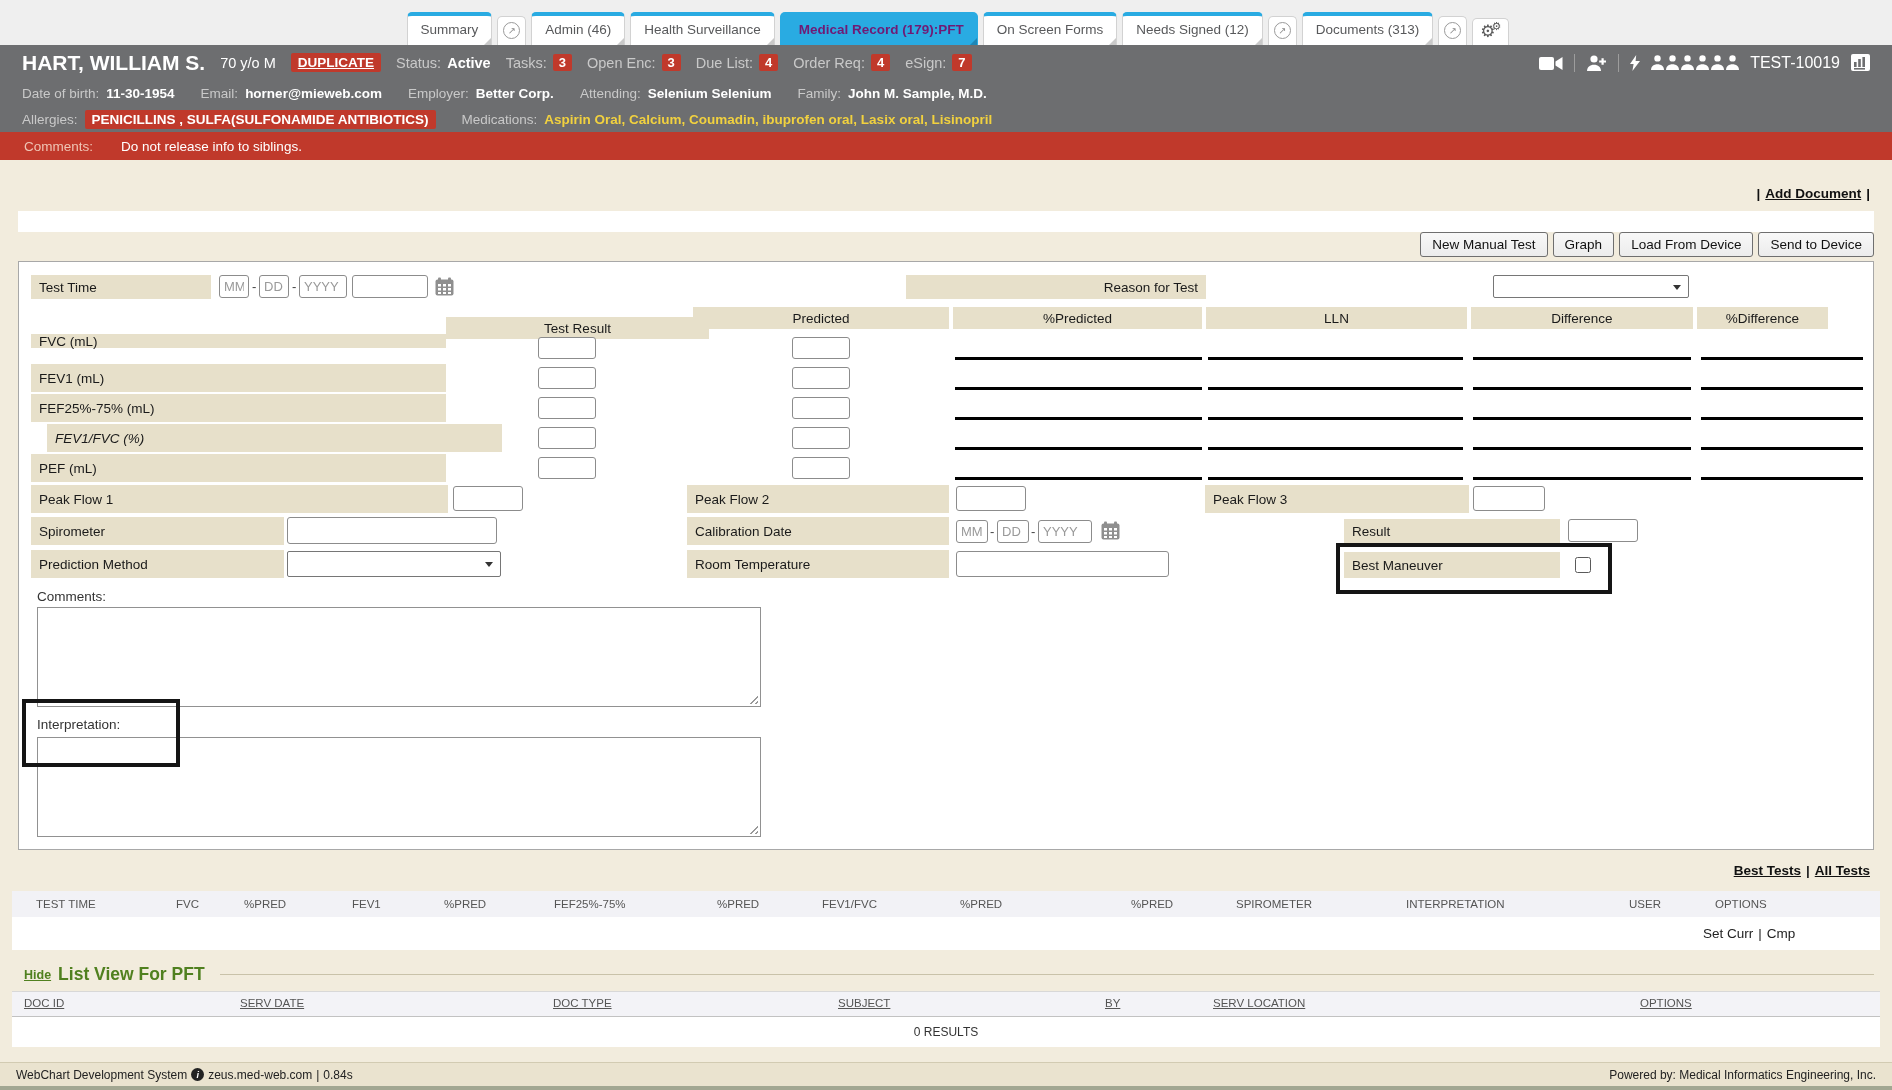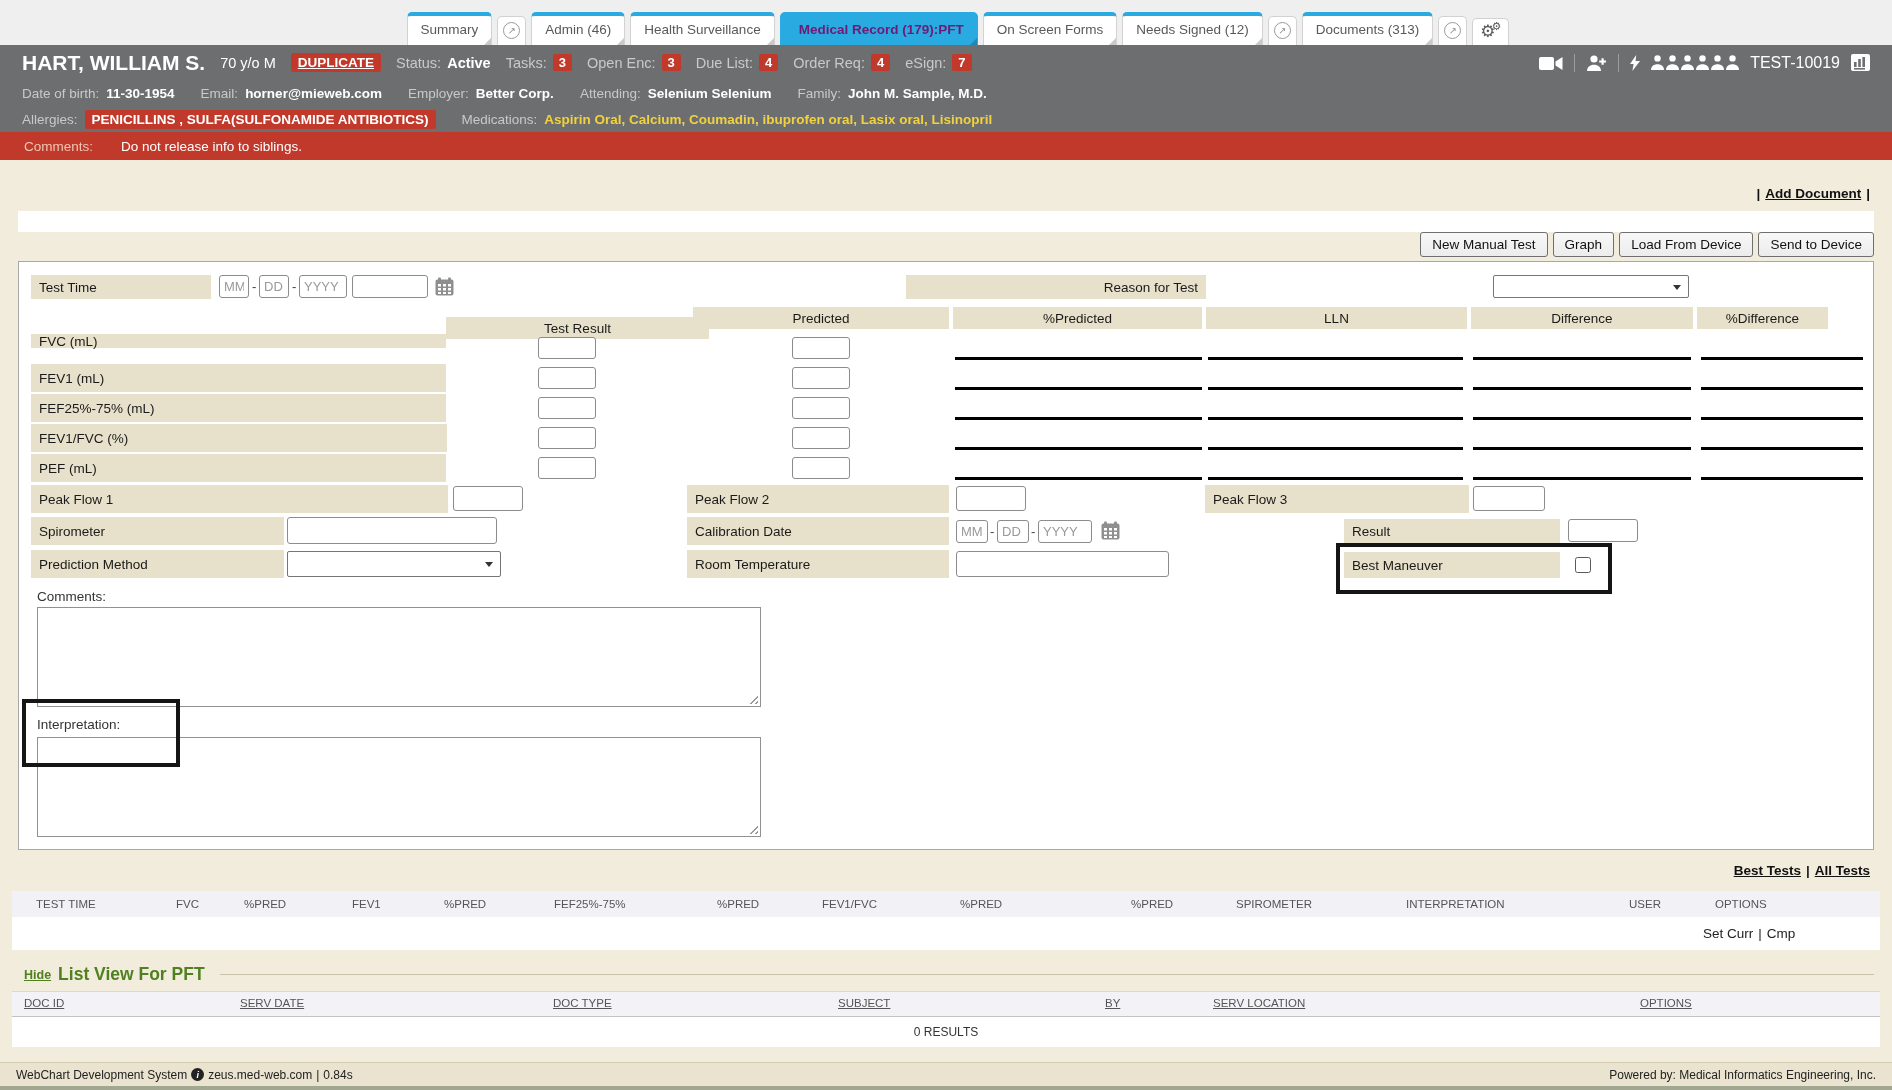--- a/index.html
+++ b/index.html
@@ -309,21 +309,21 @@
     <div class="bar" style="left:1682px;top:125px;width:162px;"></div>
 
     <div class="lbl" style="left:12px;top:132px;width:415px;height:28px;">FEF25%-75% (mL)</div>
     <input class="inp" style="left: 519px; top: 135px; width: 58px; height: 22px;">
     <input class="inp" style="left: 773px; top: 135px; width: 58px; height: 22px;">
     <div class="bar" style="left:936px;top:155px;width:247px;"></div>
     <div class="bar" style="left:1189px;top:155px;width:255px;"></div>
     <div class="bar" style="left:1454px;top:155px;width:218px;"></div>
     <div class="bar" style="left:1682px;top:155px;width:162px;"></div>
 
-    <div class="lbl" style="left:12px;top:162px;width:416px;height:28px;">FEV1/FVC (%)</div>
+    <div class="lbl" style="left:28px;top:162px;width:455px;height:28px;font-style:italic;">FEV1/FVC (%)</div>
     <input class="inp" style="left: 519px; top: 165px; width: 58px; height: 22px;">
     <input class="inp" style="left: 773px; top: 165px; width: 58px; height: 22px;">
     <div class="bar" style="left:936px;top:185px;width:247px;"></div>
     <div class="bar" style="left:1189px;top:185px;width:255px;"></div>
     <div class="bar" style="left:1454px;top:185px;width:218px;"></div>
     <div class="bar" style="left:1682px;top:185px;width:162px;"></div>
 
     <div class="lbl" style="left:12px;top:192px;width:415px;height:28px;">PEF (mL)</div>
     <input class="inp" style="left: 519px; top: 195px; width: 58px; height: 22px;">
     <input class="inp" style="left: 773px; top: 195px; width: 58px; height: 22px;">

